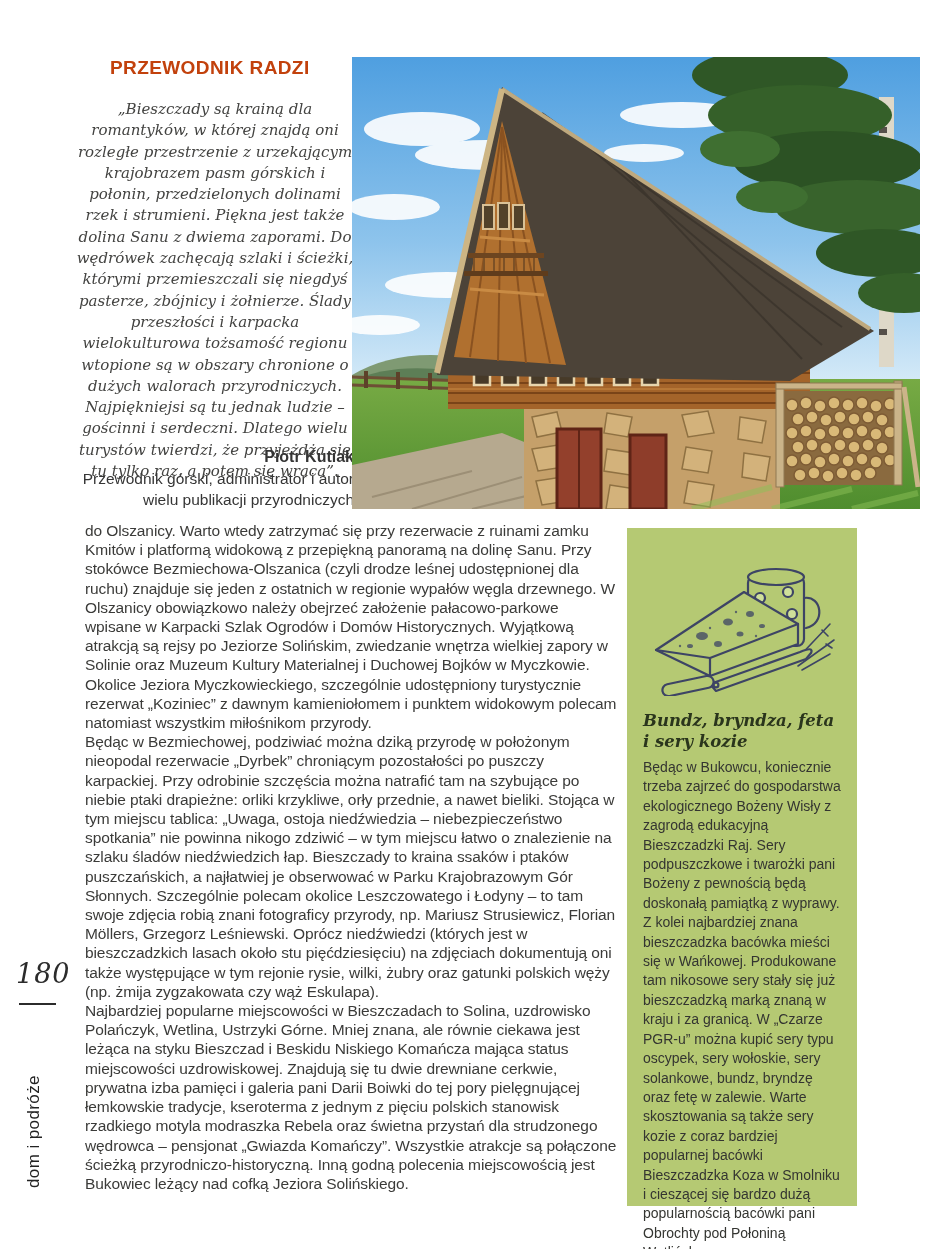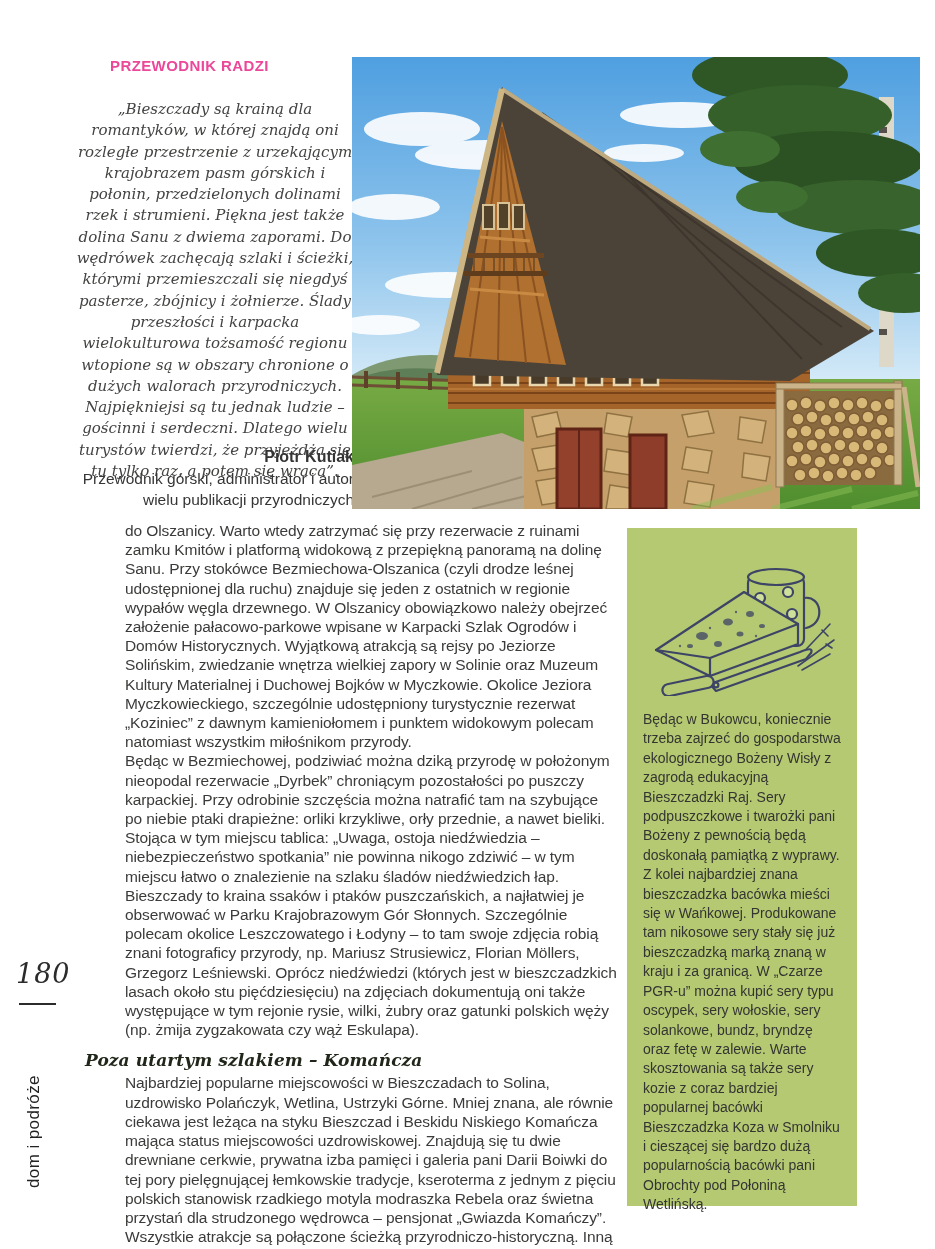--- a/index.html
+++ b/index.html
@@ -24,21 +24,21 @@
     width: 37px; height: 2px; background: #2b2b2b;
   }
   .vertical-label {
     position: absolute; left: 24px; top: 1018px; height: 170px;
     writing-mode: vertical-rl; transform: rotate(180deg);
     font-size: 17px; color: #222; letter-spacing: 0.4px;
   }
   
   .kicker {
     position: absolute; left: 110px; top: 57px;
-    font-size: 15px; font-weight: 800; color: #ec4899;
+    font-size: 19px; font-weight: 800; color: #c2410c;
     letter-spacing: 0.4px;
   }
   .quote {
     position: absolute; left: 72px; top: 99px; width: 286px;
     font-family: "DejaVu Serif", serif; font-style: italic;
     font-size: 15px; line-height: 21.3px; text-align: center;
     color: #434341;
   }
   .attribution {
     position: absolute; left: 70px; top: 448px; width: 284px;
@@ -52,21 +52,20 @@
     overflow: hidden; background: #9cc4e4;
   }
   .photo svg { display: block; }
   
   .article {
     position: absolute; left: 85px; top: 521px; width: 533px;
   }
   .article p {
     font-size: 15.5px; line-height: 19.2px; color: #3b3b39;
     letter-spacing: -0.1px;
-    margin-left: 40px;
   }
   .article h2 {
     font-family: "DejaVu Serif", serif; font-style: italic;
     font-size: 17px; font-weight: 700; color: #20271a;
     margin: 11px 0 3px 0; letter-spacing: 0.1px;
   }
   
   .sidebar {
     position: absolute; left: 627px; top: 528px; width: 230px; height: 678px;
     background: #b5c973; padding: 26px 16px 0 16px;
@@ -303,21 +302,20 @@
         <line x1="340" y1="452" x2="420" y2="430"></line>
         <line x1="420" y1="452" x2="500" y2="432"></line>
         <line x1="500" y1="452" x2="566" y2="436"></line>
       </g>
     </svg>
   </div>
 
   <div class="article">
     <p>do Olszanicy. Warto wtedy zatrzymać się przy rezerwacie z ruinami zamku Kmitów i platformą widokową z przepiękną panoramą na dolinę Sanu. Przy stokówce Bezmiechowa-Olszanica (czyli drodze leśnej udostępnionej dla ruchu) znajduje się jeden z ostatnich w regionie wypałów węgla drzewnego. W Olszanicy obowiązkowo należy obejrzeć założenie pałacowo-parkowe wpisane w Karpacki Szlak Ogrodów i Domów Historycznych. Wyjątkową atrakcją są rejsy po Jeziorze Solińskim, zwiedzanie wnętrza wielkiej zapory w Solinie oraz Muzeum Kultury Materialnej i Duchowej Bojków w Myczkowie. Okolice Jeziora Myczkowieckiego, szczególnie udostępniony turystycznie rezerwat „Koziniec” z dawnym kamieniołomem i punktem widokowym polecam natomiast wszystkim miłośnikom przyrody.</p>
     <p>Będąc w Bezmiechowej, podziwiać można dziką przyrodę w położonym nieopodal rezerwacie „Dyrbek” chroniącym pozostałości po puszczy karpackiej. Przy odrobinie szczęścia można natrafić tam na szybujące po niebie ptaki drapieżne: orliki krzykliwe, orły przednie, a nawet bieliki. Stojąca w tym miejscu tablica: „Uwaga, ostoja niedźwiedzia – niebezpieczeństwo spotkania” nie powinna nikogo zdziwić – w tym miejscu łatwo o znalezienie na szlaku śladów niedźwiedzich łap. Bieszczady to kraina ssaków i ptaków puszczańskich, a najłatwiej je obserwować w Parku Krajobrazowym Gór Słonnych. Szczególnie polecam okolice Leszczowatego i Łodyny – to tam swoje zdjęcia robią znani fotograficy przyrody, np. Mariusz Strusiewicz, Florian Möllers, Grzegorz Leśniewski. Oprócz niedźwiedzi (których jest w bieszczadzkich lasach około stu pięćdziesięciu) na zdjęciach dokumentują oni także występujące w tym rejonie rysie, wilki, żubry oraz gatunki polskich węży (np. żmija zygzakowata czy wąż Eskulapa).</p>
-    <h2>Poza utartym szlakiem – Komańcza</h2>
     <p>Najbardziej popularne miejscowości w Bieszczadach to Solina, uzdrowisko Polańczyk, Wetlina, Ustrzyki Górne. Mniej znana, ale równie ciekawa jest leżąca na styku Bieszczad i Beskidu Niskiego Komańcza mająca status miejscowości uzdrowiskowej. Znajdują się tu dwie drewniane cerkwie, prywatna izba pamięci i galeria pani Darii Boiwki do tej pory pielęgnującej łemkowskie tradycje, kseroterma z jednym z pięciu polskich stanowisk rzadkiego motyla modraszka Rebela oraz świetna przystań dla strudzonego wędrowca – pensjonat „Gwiazda Komańczy”. Wszystkie atrakcje są połączone ścieżką przyrodniczo-historyczną. Inną godną polecenia miejscowością jest Bukowiec leżący nad cofką Jeziora Solińskiego.</p>
   </div>
 
   <aside class="sidebar">
     <svg class="illu" width="196" height="142" viewBox="0 0 196 142">
       <g fill="none" stroke="#3d4465" stroke-width="2.2" stroke-linecap="round" stroke-linejoin="round">
 
         <g stroke-width="1.6">
           <line x1="150" y1="108" x2="186" y2="70"></line>
           <line x1="154" y1="112" x2="190" y2="86"></line>
@@ -350,16 +348,17 @@
             <circle cx="66" cy="74" r="1.2"></circle>
           <circle cx="92" cy="58" r="1.2"></circle>
             <circle cx="112" cy="82" r="1.2"></circle>
         </g>
 
         <path d="M66,130 L156,98 Q170,92 167,99 L162,105 L72,137 Z" fill="#b5c973"></path>
         <rect x="18" y="126" width="52" height="12" rx="6" fill="#b5c973" transform="rotate(-12 44 132)"></rect>
         <circle cx="72" cy="131" r="2.4"></circle>
       </g>
     </svg>
+    <h3>Bundz, bryndza, feta i sery kozie</h3>
     <p>Będąc w Bukowcu, koniecznie trzeba zajrzeć do gospodarstwa ekologicznego Bożeny Wisły z zagrodą edukacyjną Bieszczadzki Raj. Sery podpuszczkowe i twarożki pani Bożeny z pewnością będą doskonałą pamiątką z wyprawy. Z kolei najbardziej znana bieszczadzka bacówka mieści się w Wańkowej. Produkowane tam nikosowe sery stały się już bieszczadzką marką znaną w kraju i za granicą. W „Czarze PGR-u” można kupić sery typu oscypek, sery wołoskie, sery solankowe, bundz, bryndzę oraz fetę w zalewie. Warte skosztowania są także sery kozie z coraz bardziej popularnej bacówki Bieszczadzka Koza w Smolniku i cieszącej się bardzo dużą popularnością bacówki pani Obrochty pod Połoniną Wetlińską.</p>
   </aside>
 
 </div>
 
 </body></html>

